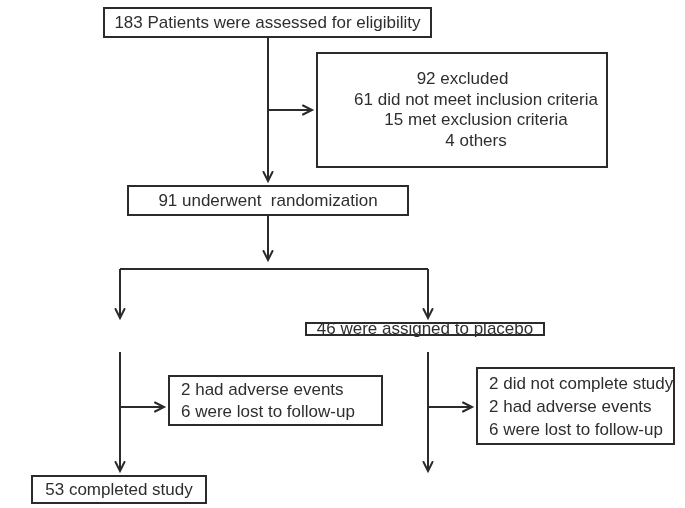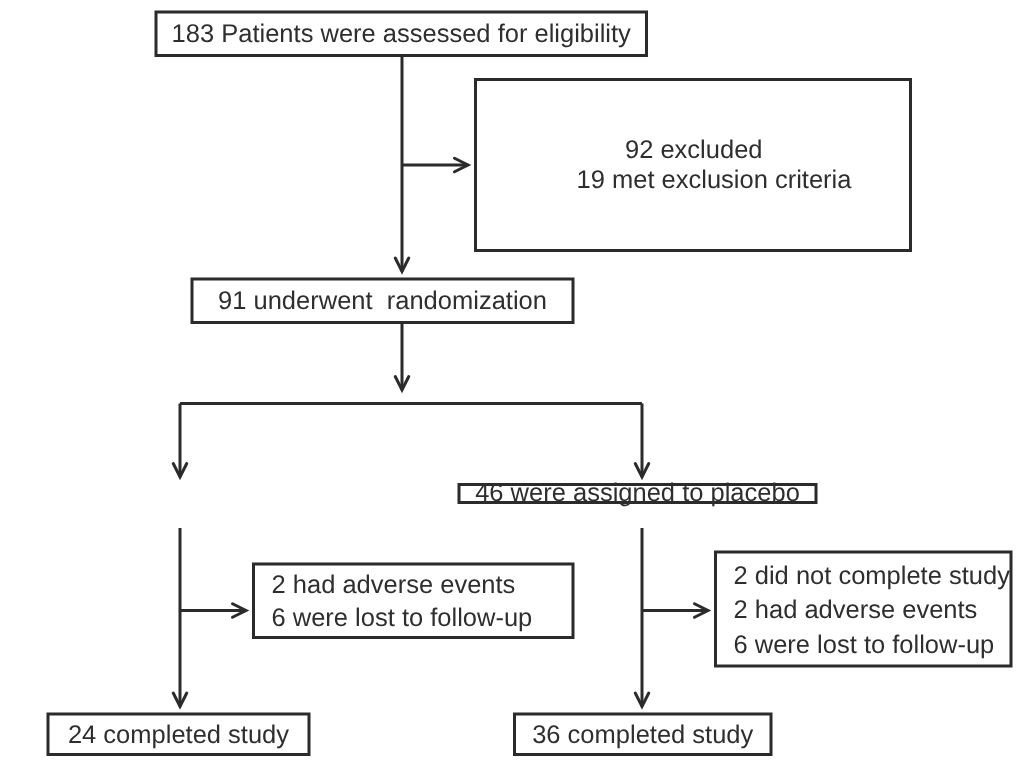--- a/index.html
+++ b/index.html
@@ -35,21 +35,21 @@
   .box.center span{white-space:pre;}
   .box.multi{
     display:flex;flex-direction:column;justify-content:center;
   }
   .box.multi .line{white-space:pre;}
   .box.multi .indent{padding-left:27px;}
   
   .b-eligibility{left:103px;top:7px;width:329px;height:31px;}
   .b-excluded{left:316px;top:52px;width:292px;height:116px;padding:4px 8px 4px 9px;text-align:center;}
   .b-excluded .line{line-height:20.5px;}
-  .b-randomization{left:127px;top:185px;width:256px;height:31px;}
+  .b-randomization{left:127px;top:185px;width:282px;height:31px;}
   .b-arm-ucmscs{left:3px;top:322px;width:238px;height:30px;}
   .b-arm-placebo{left:305px;top:322px;width:240px;height:14px;}
   .b-ucmscs-dropout{left:168px;top:375px;width:215px;height:51px;padding:2px 8px 2px 11px;}
   .b-ucmscs-dropout .line{line-height:22px;}
   .b-placebo-dropout{left:476px;top:367px;width:199px;height:78px;padding:2px 8px 2px 11px;}
   .b-placebo-dropout .line{line-height:23px;}
   .b-ucmscs-completed{left:31px;top:475px;width:176px;height:29px;}
   .b-placebo-completed{left:342px;top:475px;width:173px;height:29px;}
 </style>
 </head>
@@ -76,21 +76,23 @@
       <path d="M428,407 H472" marker-end="url(#arrowhead)"></path>
     </g>
   </svg>
 
   <div class="box center b-eligibility">
     <span>183 Patients were assessed for eligibility</span>
   </div>
 
   <div class="box multi b-excluded">
     <div class="line">92 excluded</div>
-    <div class="line indent">19 met exclusion criteria</div>
+    <div class="line indent">61 did not meet inclusion criteria</div>
+    <div class="line indent">15 met exclusion criteria</div>
+    <div class="line indent">4 others</div>
   </div>
 
   <div class="box center b-randomization">
     <span>91 underwent  randomization</span>
   </div>
 
 
   <div class="box center b-arm-placebo">
     <span>46 were assigned to placebo</span>
   </div>
@@ -100,20 +102,17 @@
     <div class="line">6 were lost to follow-up</div>
   </div>
 
   <div class="box multi b-placebo-dropout">
     <div class="line">2 did not complete study</div>
     <div class="line">2 had adverse events</div>
     <div class="line">6 were lost to follow-up</div>
   </div>
 
   <div class="box center b-ucmscs-completed">
-    <span>24 completed study</span>
+    <span>53 completed study</span>
   </div>
 
-  <div class="box center b-placebo-completed">
-    <span>36 completed study</span>
-  </div>
 
 </div>
 
 </body></html>

